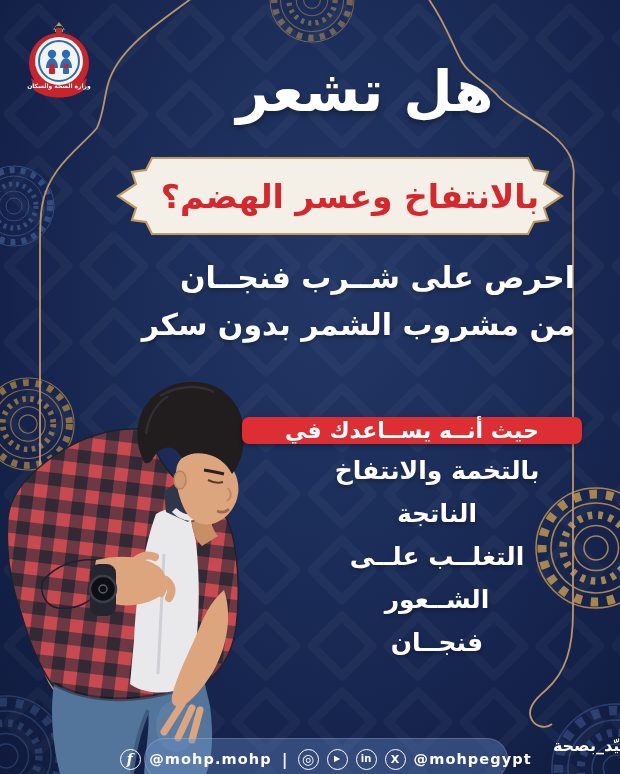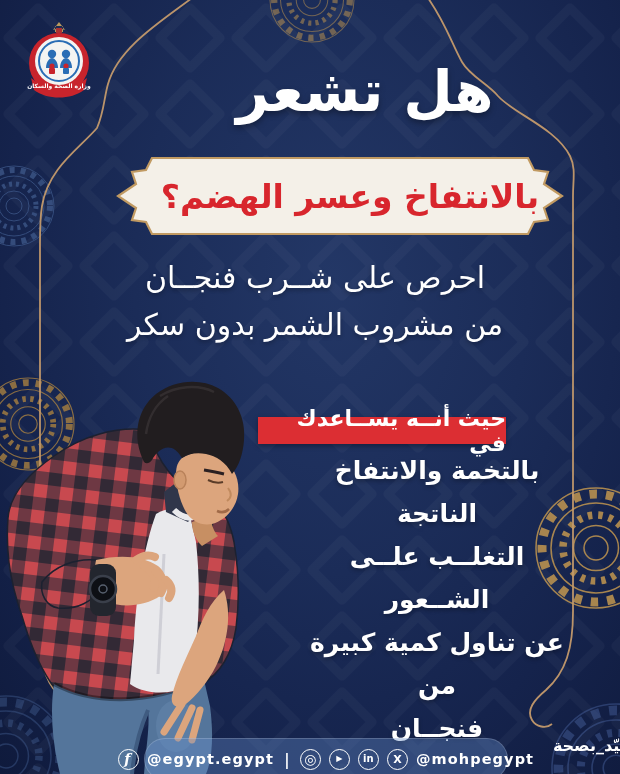--- a/index.html
+++ b/index.html
@@ -22,29 +22,29 @@
   }
   
   #banner-wrap{left:110px;top:148px;width:460px;height:96px;}
   #banner-text{
     left:145px;top:165px;width:410px;height:62px;direction:rtl;
     display:flex;align-items:center;justify-content:center;
     font-size:33px;font-weight:bold;color:#d8262d;
   }
   
   #advice{
-    left:55px;top:254px;width:520px;text-align:center;direction:rtl;
-    font-size:30px;font-weight:normal;line-height:47px;
+    left:55px;top:254px;width:520px;text-align:right;direction:rtl;
+    font-size:30px;font-weight:bold;line-height:47px;
     text-shadow:0 2px 4px rgba(0,0,0,.3);
   }
   
   #highlight{
-    left:258px;top:417px;width:248px;height:27px;background:#dc2e33;
+    left:242px;top:417px;width:340px;height:27px;background:#dc2e33;
     display:flex;align-items:center;justify-content:center;direction:rtl;
-    font-size:22px;font-weight:bold;box-shadow:0 2px 5px rgba(0,0,0,.35);
+    font-size:22px;font-weight:bold;box-shadow:0 2px 5px rgba(0,0,0,.35);border-radius:7px;
   }
   
   #benefit{
     left:298px;top:449px;width:278px;text-align:center;direction:rtl;
     font-size:25px;font-weight:bold;line-height:43px;
     text-shadow:0 2px 4px rgba(0,0,0,.3);
   }
   
   #man{left:-4px;top:374px;width:270px;height:400px;}
   
@@ -193,27 +193,26 @@
       <path d="M196,334 L182,364"></path>
       <path d="M204,336 L196,366"></path>
     </g>
   </svg>
 
   <div id="highlight" class="abs">حيث أنــه يســاعدك في</div>
 
   <div id="benefit" class="abs">
     <div>بالتخمة والانتفاخ الناتجة</div>
     <div>التغلــب علــى الشــعور</div>
-    <div>عن تناول كمية كبيرة من</div>
     <div>فنجــان</div>
   </div>
 
   <div id="social-bar" class="abs">
     <span class="icircle ic-f">f</span>
-    <span class="handle">@egypt.egypt</span>
+    <span class="handle">@mohp.mohp</span>
     <span class="sdivider">|</span>
     <span class="icircle ic-ig">◎</span>
     <span class="icircle ic-yt">▶</span>
     <span class="icircle ic-in">in</span>
     <span class="icircle ic-x">X</span>
     <span class="handle">@mohpegypt</span>
   </div>
 
   <div id="hashtag" class="abs">#عيّد_بصحة</div>
 

